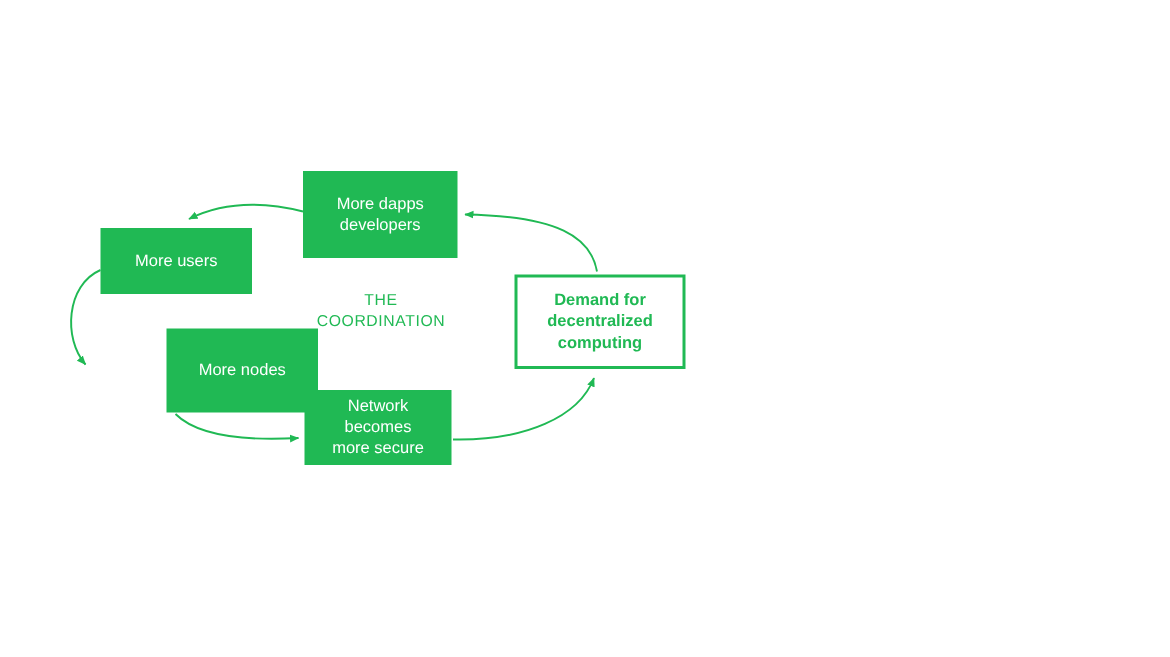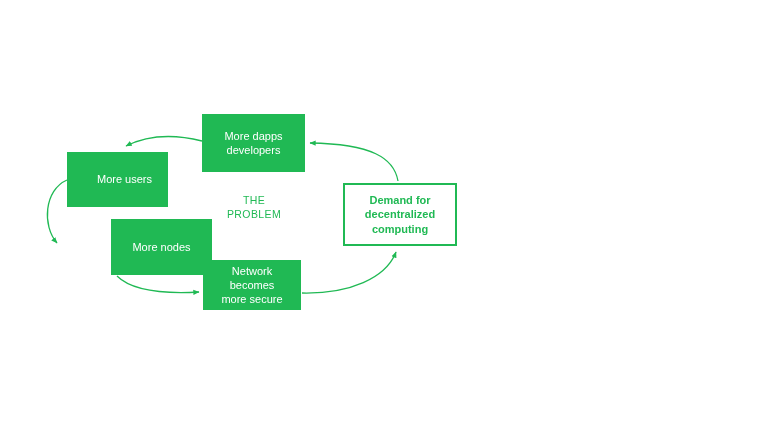--- a/index.html
+++ b/index.html
@@ -37,21 +37,21 @@
     padding: 4px 16px;
   }
   .node--outline {
     background: var(--bg);
     border: 2px solid var(--green);
     color: var(--green);
     font-weight: bold;
     padding: 4px 28px;
   }
   .node--dapps   { left: 202px; top: 114px; width: 103px; height: 58px; }
-  .node--users   { left: 67px;  top: 152px; width: 101px; height: 55px; justify-content: flex-end; }
+  .node--users   { left: 67px;  top: 152px; width: 101px; height: 44px; }
   .node--nodes   { left: 67px;  top: 219px; width: 101px; height: 56px; margin-left: 44px; }
   .node--network { left: 203px; top: 260px; width: 98px;  height: 50px; }
   .node--demand  { left: 343px; top: 183px; width: 114px; height: 63px; }
   .center-label {
     position: absolute;
     left: 194px; top: 193px;
     width: 120px;
     text-align: center;
     color: var(--green);
     font-size: 10.5px;
@@ -99,16 +99,16 @@
   <div class="node node--network">
     <span>Network becomes more secure</span>
   </div>
 
   <div class="node node--outline node--demand">
     <span>Demand for decentralized computing</span>
   </div>
 
   <div class="center-label">
     <span>THE</span>
-    <span>PROBLEM</span>
+    <span>COORDINATION</span>
   </div>
 
 </div>
 
 </body></html>

